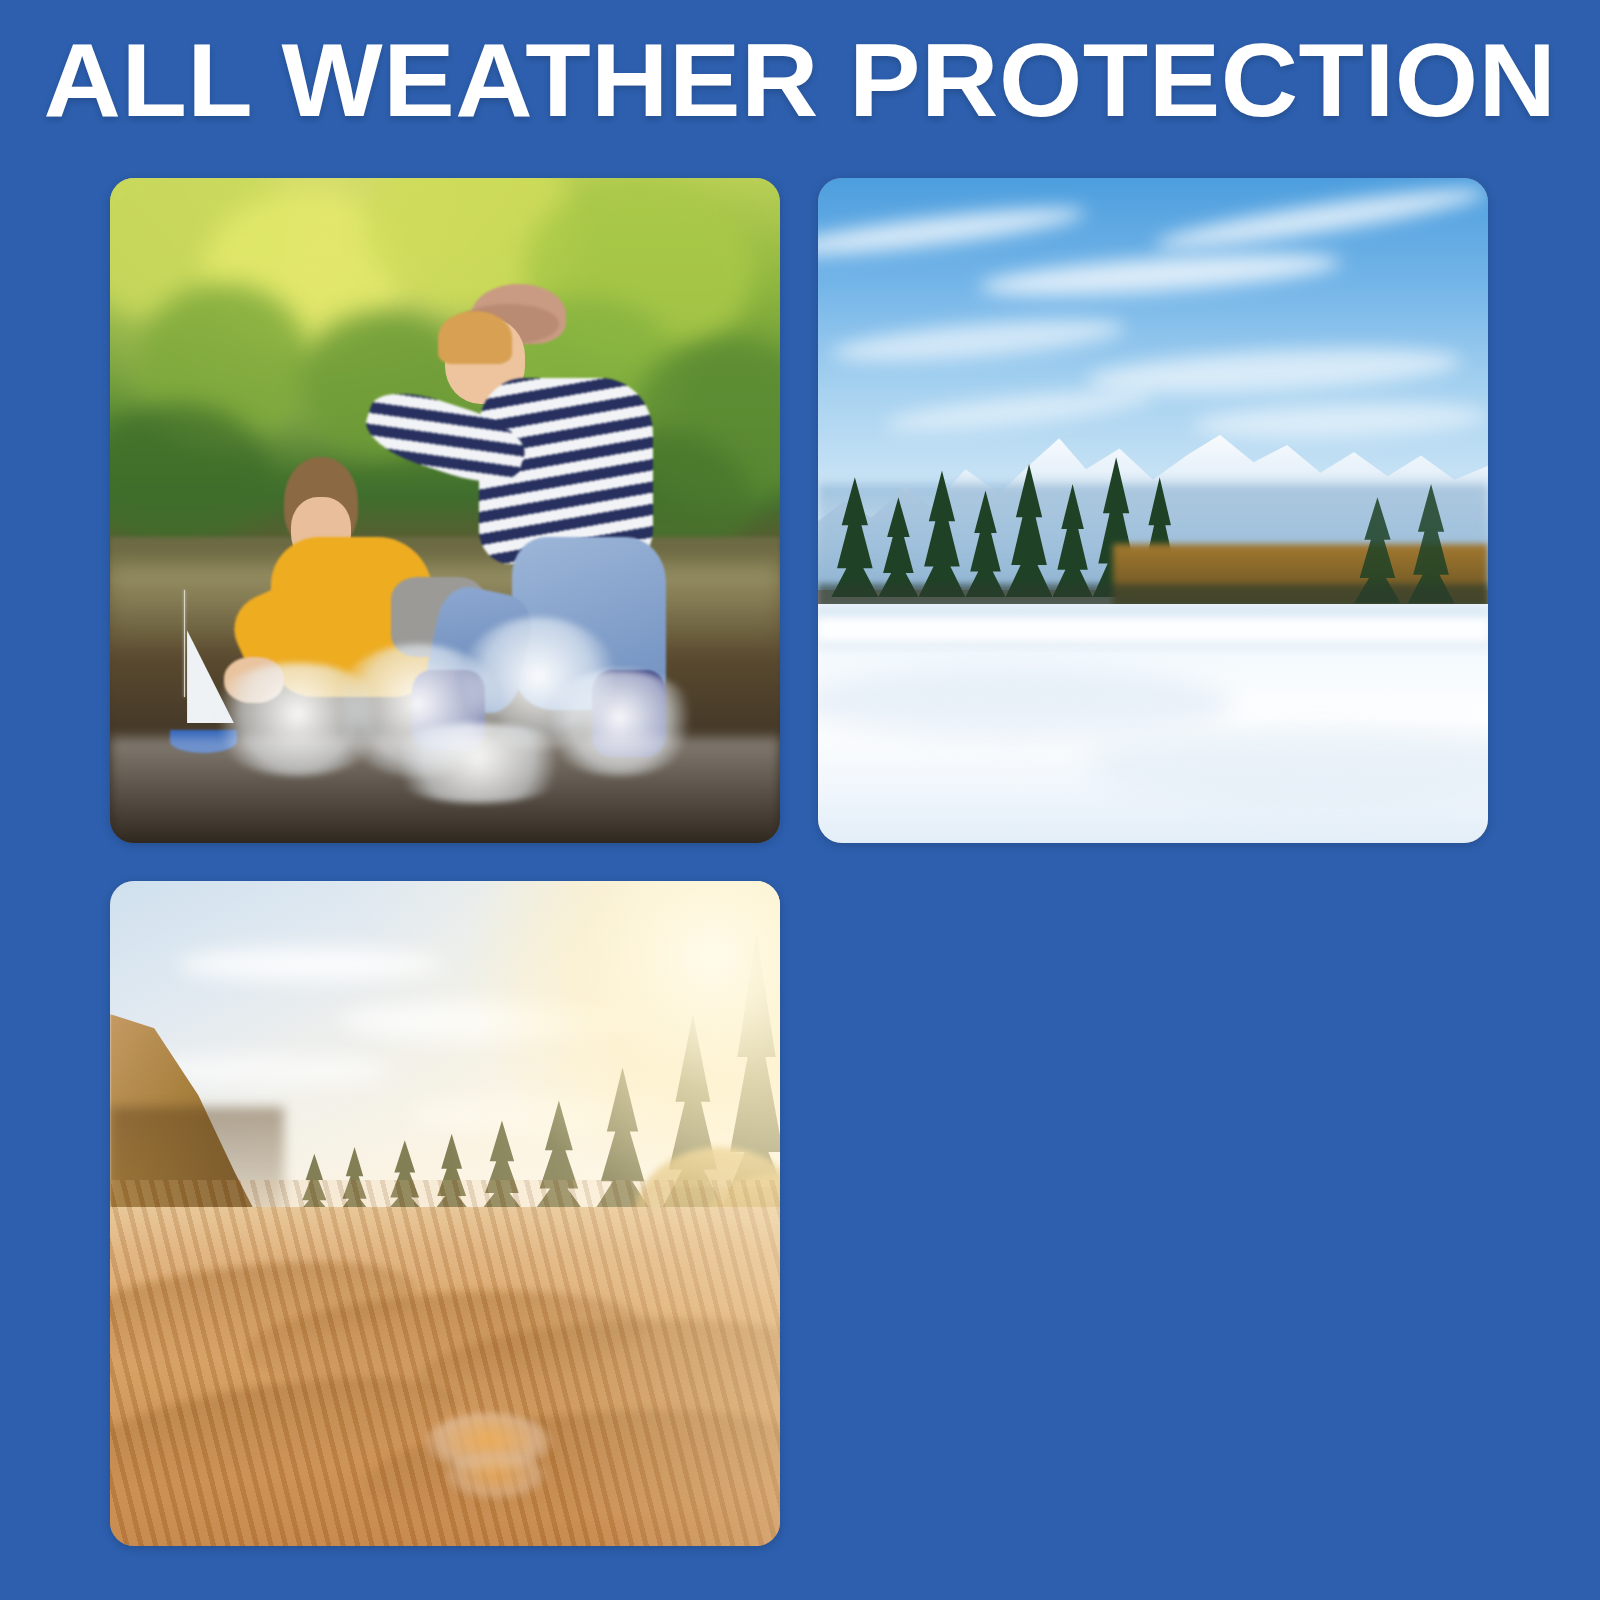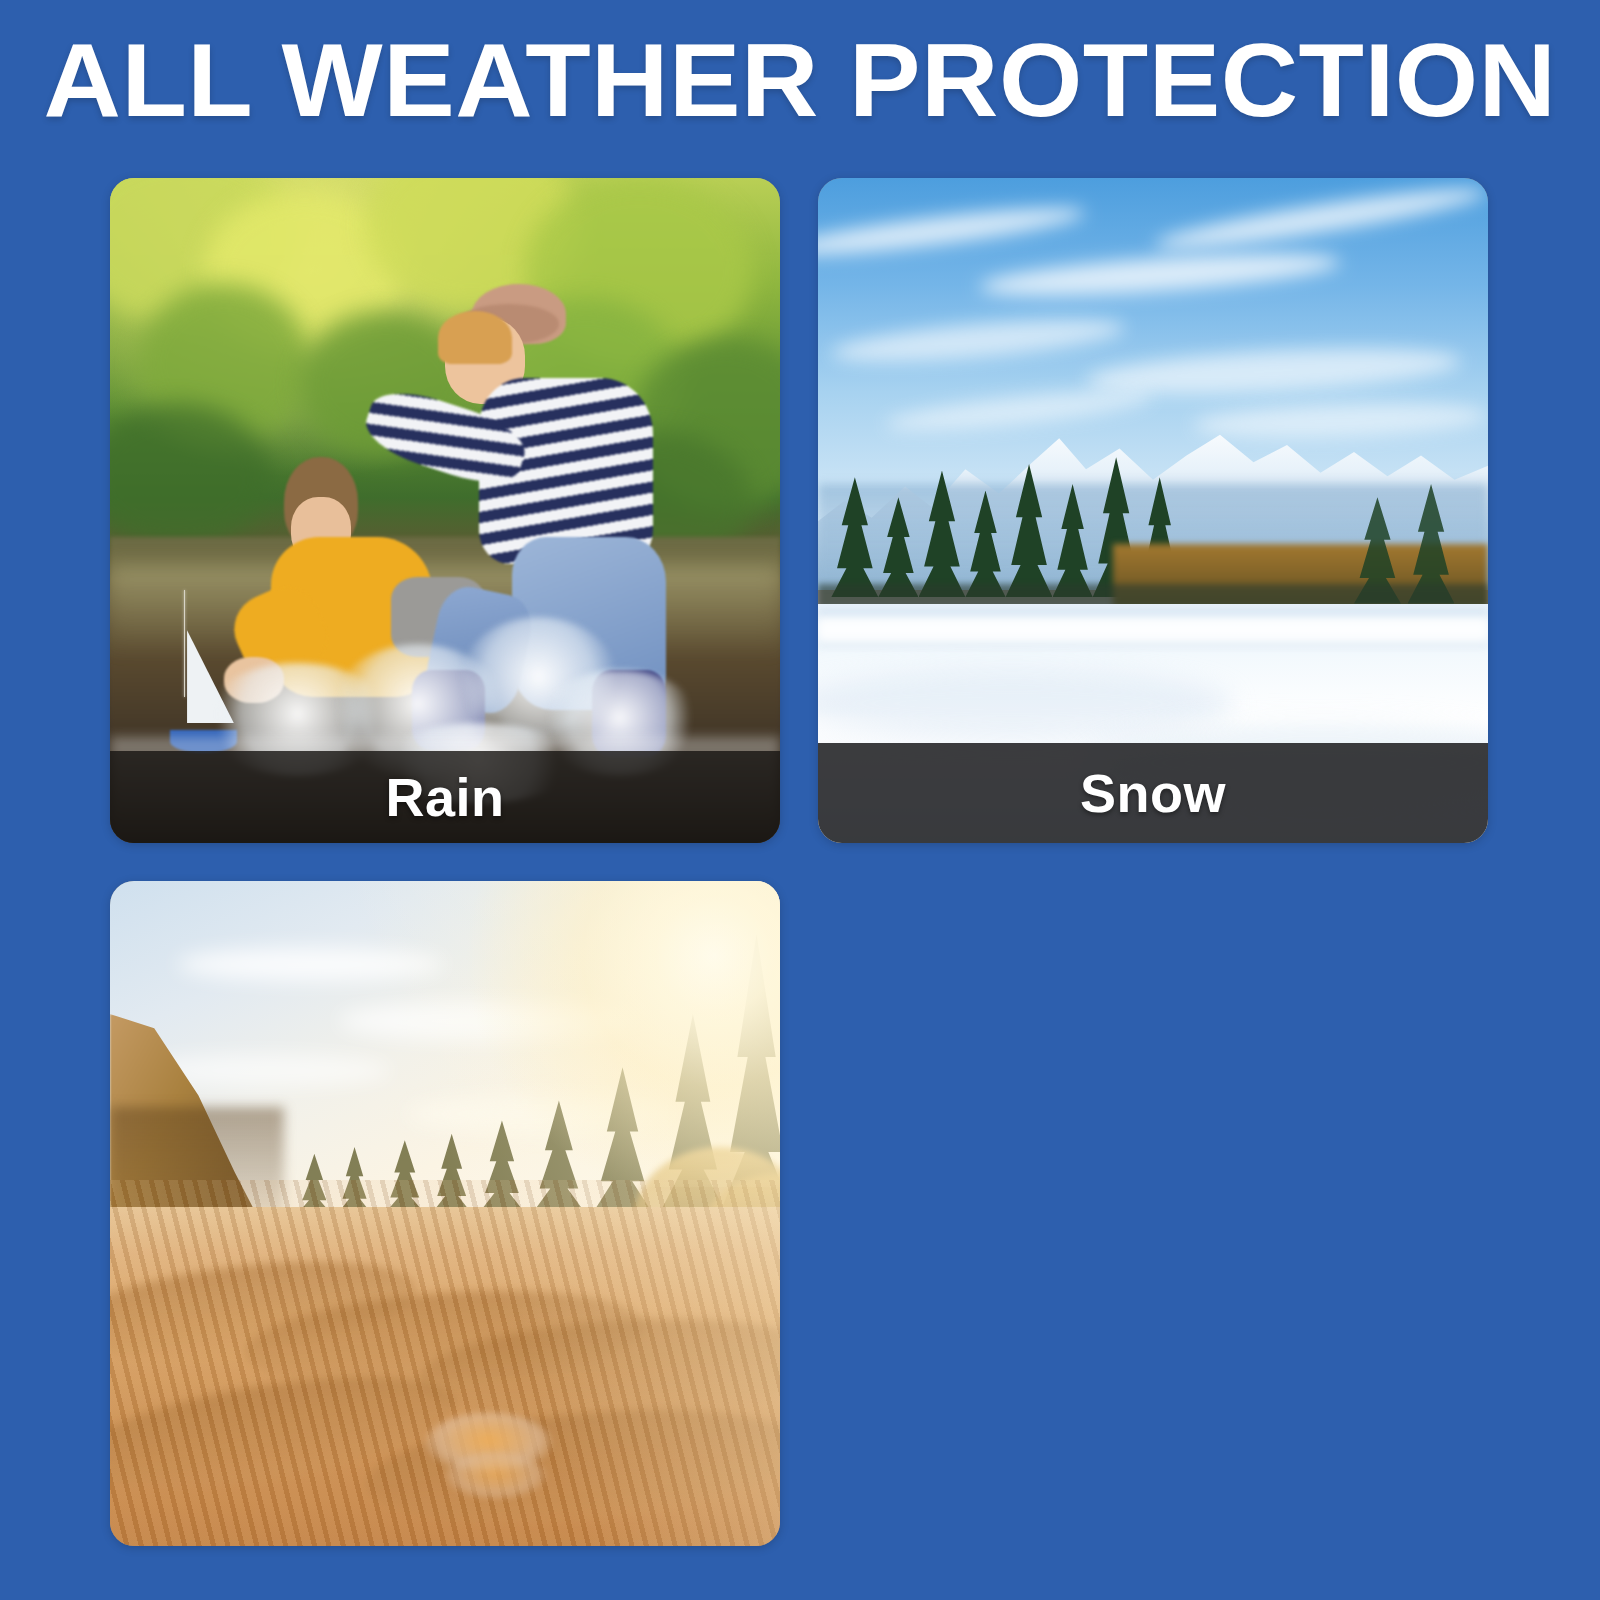--- a/index.html
+++ b/index.html
@@ -271,21 +271,20 @@
       <div class="layer" style="left:11.5%;top:68%;width:7%;height:14%;background:#eef2f4;clip-path:polygon(0% 100%,100% 100%,0% 0%);filter:blur(.5px);"></div>
       <div class="layer" style="left:9%;top:83%;width:10%;height:3.5%;background:#2f62b8;border-radius:0 0 50% 50%;filter:blur(.8px);"></div>
 
       <div class="layer splash" style="left:14%;top:73%;width:28%;height:17%;"></div>
       <div class="layer splash" style="left:33%;top:70%;width:26%;height:20%;"></div>
       <div class="layer splash" style="left:52%;top:66%;width:24%;height:20%;"></div>
       <div class="layer splash" style="left:64%;top:74%;width:24%;height:16%;"></div>
       <div class="layer splash" style="left:40%;top:82%;width:30%;height:12%;"></div>
       <div class="layer" style="left:0;right:0;bottom:0;height:16%;background:linear-gradient(180deg,rgba(255,255,255,.35),rgba(80,70,55,.15));filter:blur(6px);"></div>
     </div>
-    <div class="caption">Rain</div>
   </div>
 
 
   <div class="tile tall-caption">
     <div class="scene">
       <div class="layer snow-sky"></div>
       <div class="layer cirrus" style="left:-6%;top:6%;width:46%;height:4%;transform:rotate(-7deg);"></div>
       <div class="layer cirrus" style="left:24%;top:12%;width:54%;height:5%;transform:rotate(-4deg);"></div>
       <div class="layer cirrus" style="left:50%;top:4%;width:50%;height:4%;transform:rotate(-9deg);"></div>
       <div class="layer cirrus" style="left:2%;top:22%;width:44%;height:5%;transform:rotate(-5deg);opacity:.8;"></div>
@@ -307,21 +306,20 @@
       <div class="layer conifer" style="left:80%;top:48%;width:7%;height:16%;opacity:.85;"></div>
       <div class="layer conifer" style="left:88%;top:46%;width:7%;height:18%;opacity:.85;"></div>
       <div class="layer" style="left:0;right:0;top:61%;height:4%;background:#2b3a2c;filter:blur(3px);opacity:.6;"></div>
       <div class="layer snowfield"></div>
       <div class="layer field-track" style="top:65%;height:1.2%;"></div>
       <div class="layer field-track" style="top:69%;height:1.6%;opacity:.7;"></div>
       <div class="layer" style="left:0;right:0;top:66%;height:4%;background:rgba(255,255,255,.85);filter:blur(5px);"></div>
       <div class="layer" style="left:-4%;top:74%;width:66%;height:10%;background:rgba(198,219,238,.35);border-radius:50%;filter:blur(12px);"></div>
       <div class="layer" style="left:40%;top:82%;width:70%;height:12%;background:rgba(205,224,240,.30);border-radius:50%;filter:blur(14px);"></div>
     </div>
-    <div class="caption">Snow</div>
   </div>
 
   <div class="tile">
     <div class="scene">
       <div class="layer soil-sky"></div>
       <div class="layer cloud" style="left:10%;top:10%;width:40%;height:5%;background:rgba(255,255,255,.8);"></div>
       <div class="layer cloud" style="left:34%;top:18%;width:44%;height:6%;background:rgba(255,255,255,.7);"></div>
       <div class="layer cloud" style="left:4%;top:26%;width:38%;height:5%;background:rgba(255,255,255,.6);"></div>
       <div class="layer cloud" style="left:44%;top:32%;width:40%;height:6%;background:rgba(255,252,240,.6);"></div>
       <div class="layer cliff"></div>

